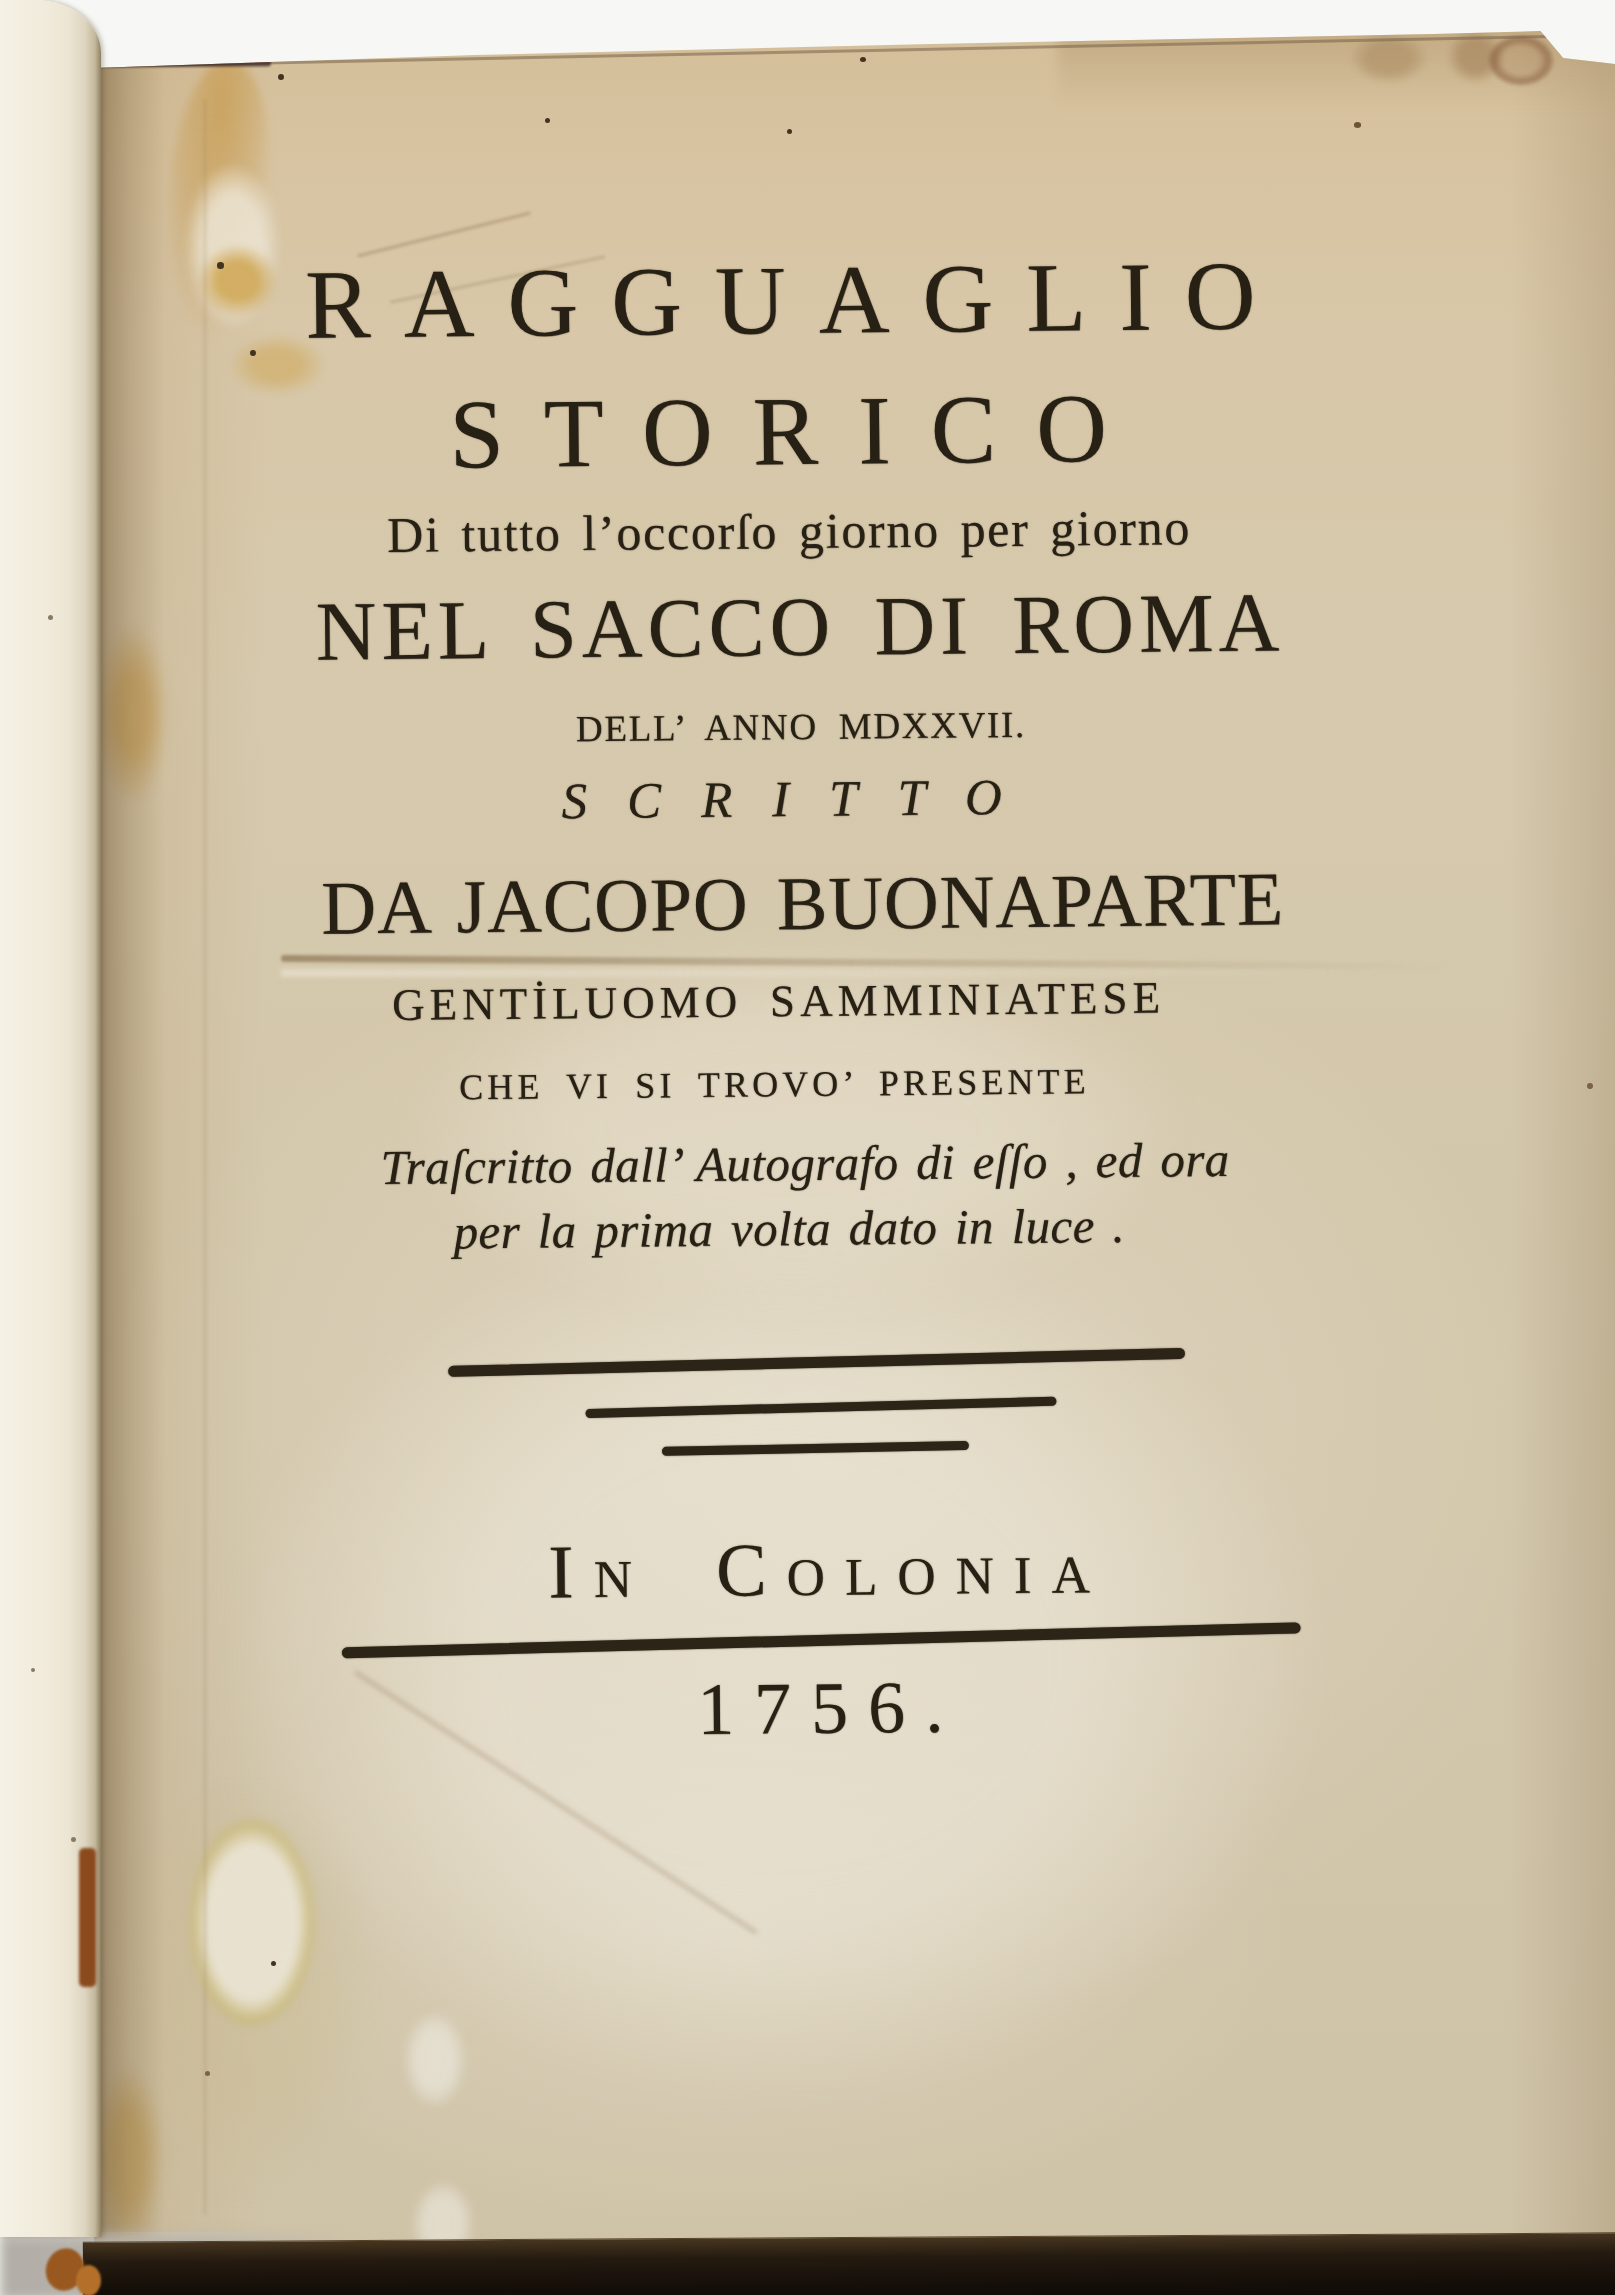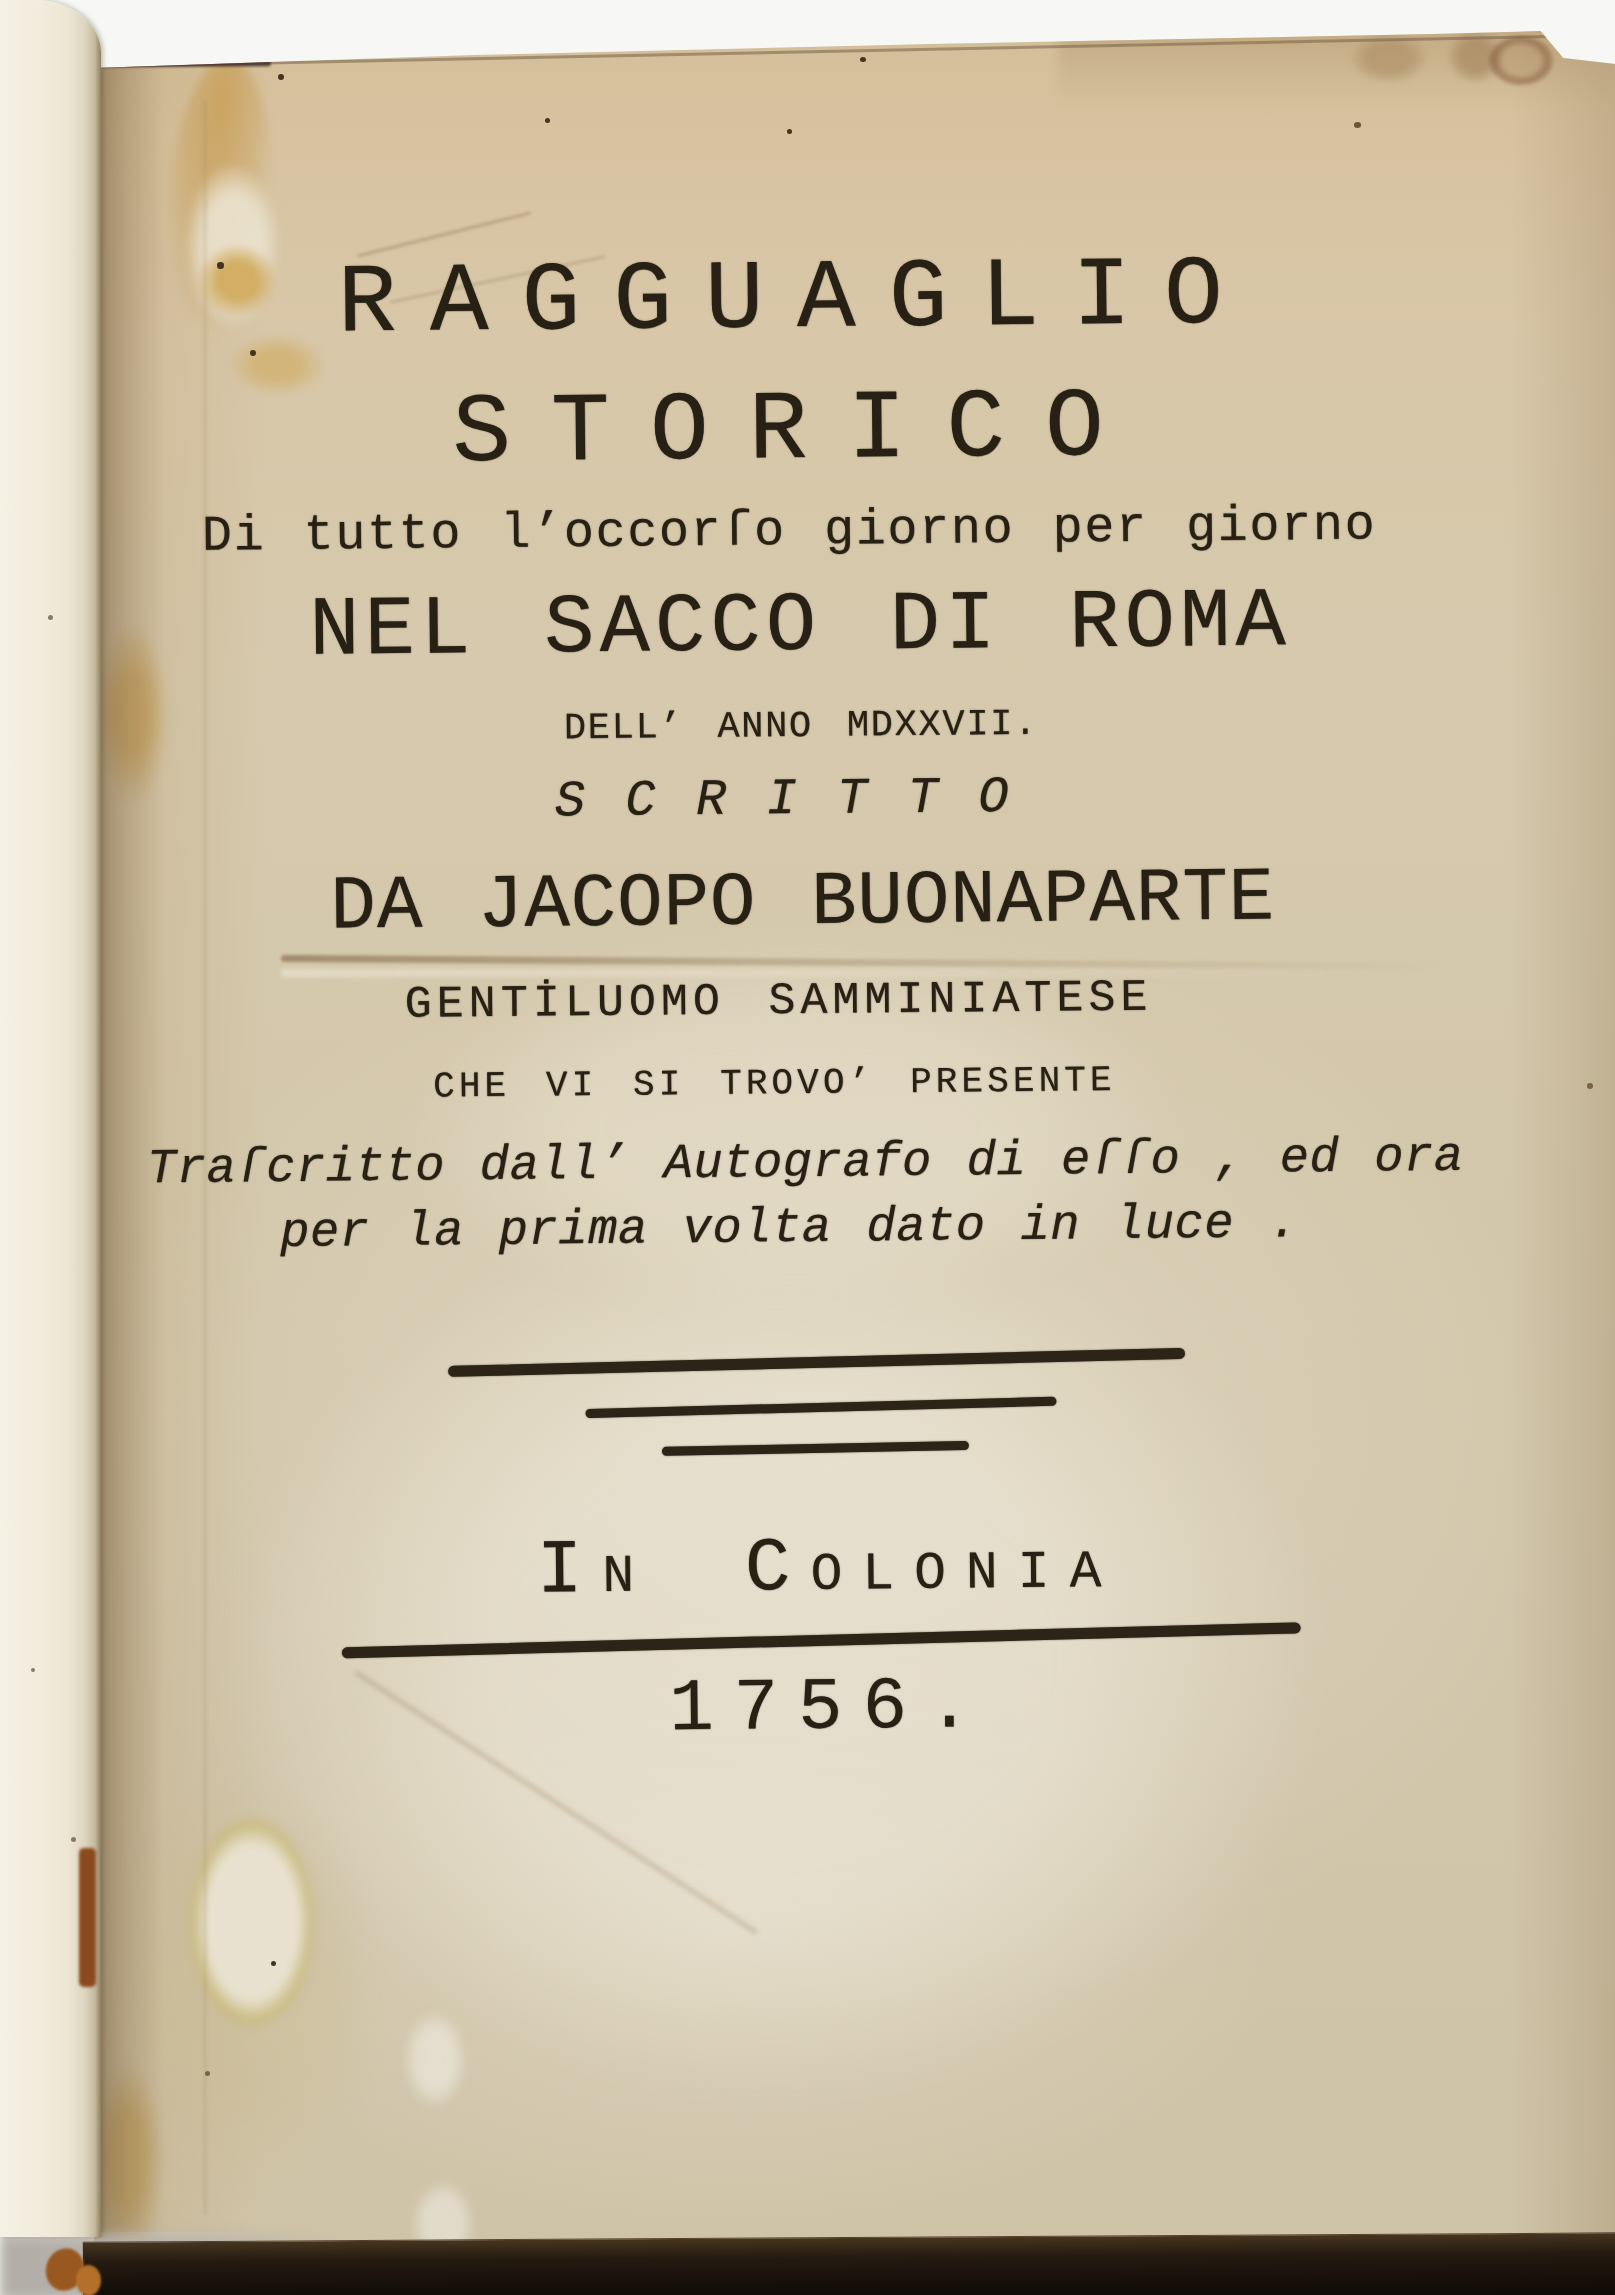--- a/index.html
+++ b/index.html
@@ -1,17 +1,17 @@
 <!DOCTYPE html>
 <html style="font-size:13.2px"><head>
 <meta charset="utf-8">
 <style>
   html,body{margin:0;padding:0;background:#e9e9e7;}
   #canvas{position:relative;width:1615px;height:2295px;background:#f7f8f5;overflow:hidden;
-          font-family:Liberation Mono, monospace;}
+          font-family:Liberation Serif, serif;}
   
   .page{position:absolute;left:94px;top:0;width:1521px;height:2295px;
     background:
       radial-gradient(ellipse 1033px 785px at 48% 64%, rgba(234,227,210,0.55), rgba(234,227,210,0) 72%),
       radial-gradient(ellipse 744px 413px at 42% 84%, rgba(232,226,208,0.45), rgba(232,226,208,0) 75%),
       linear-gradient(270deg, rgba(150,126,92,0.30), rgba(150,126,92,0) 7%),
       linear-gradient(180deg, #d2bd97 0%, #d7c3a0 6%, #d8c7a8 14%, #d6c9ad 30%, #d3c7ab 55%, #d1c5aa 78%, #cfc3a7 100%);
     clip-path:polygon(0 68px,25% 55px,55% 44px,88% 34px,95.1% 31px,96.6% 58px,100% 64px,100% 100%,0 100%);}
   .flyleaf{position:absolute;left:0;top:0;width:101px;height:2237px;z-index:10;
     background:linear-gradient(90deg,#f5f1e4 0%,#f0ebdb 45%,#ece5d3 68%,#ddd5c0 84%,#c4b99d 94%,#8e7f62 100%);

